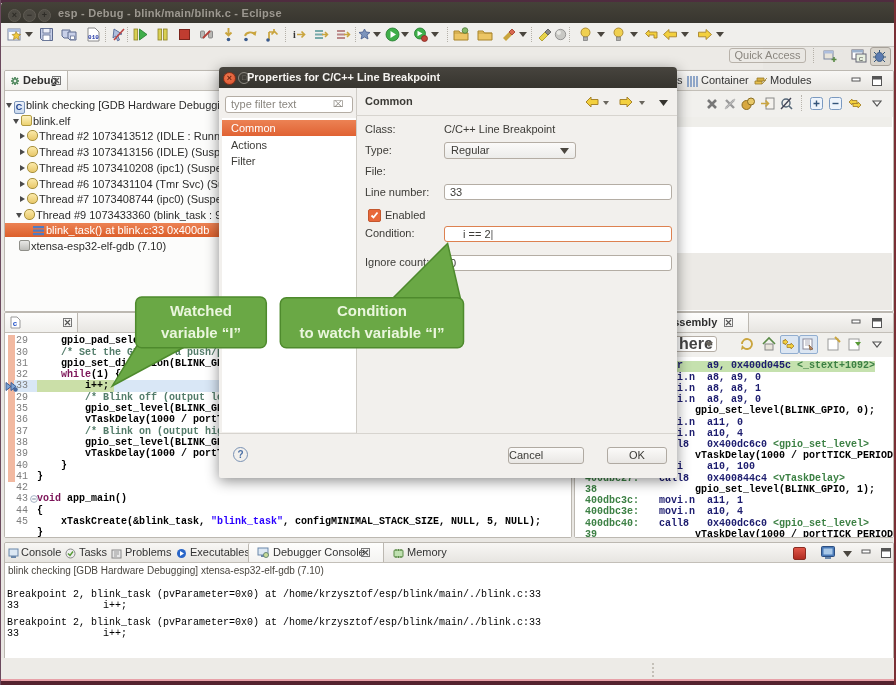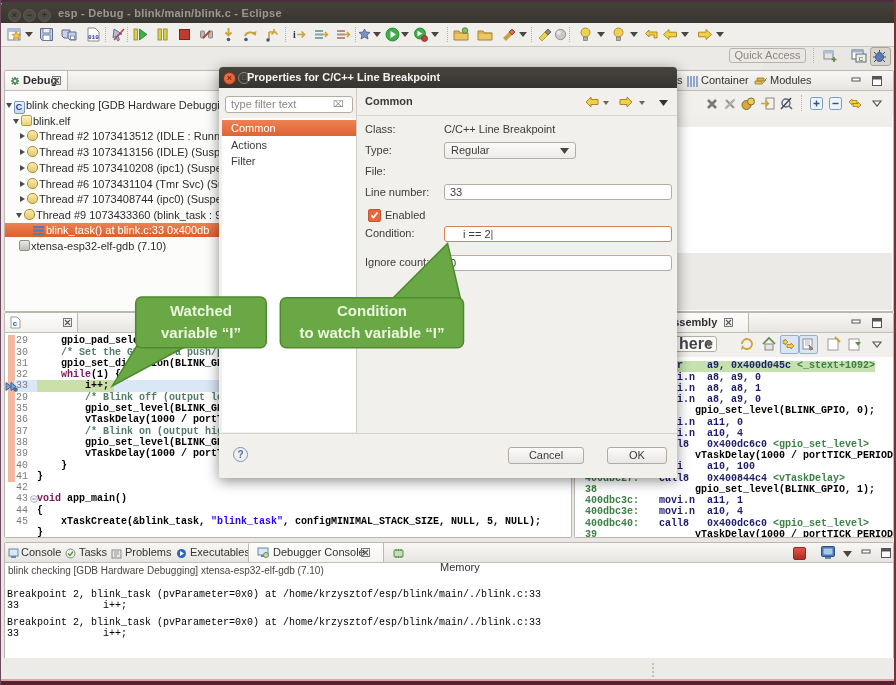--- a/index.html
+++ b/index.html
@@ -487,21 +487,21 @@
         <span class="abs" style="left:24px;top:3px;">Debugger Console</span>
         <svg class="abs" style="left:112px;top:5px;" width="9" height="9" viewBox="0 0 9 9">
             <rect x="0.5" y="0.5" width="8" height="8" fill="none" stroke="#777" stroke-width="1"></rect>
             <path d="M2 2 L7 7 M7 2 L2 7" stroke="#555" stroke-width="1.2"></path>
           </svg>
       </div>
       <svg class="abs" style="left:388px;top:5px;" width="11" height="11" viewBox="0 0 11 11">
           <rect x="1" y="2" width="9" height="7" rx="1" fill="#bfe0b0" stroke="#5a8a46" stroke-width="1"></rect>
           <path d="M3 1 L3 3 M5.5 1 L5.5 3 M8 1 L8 3 M3 8 L3 10 M5.5 8 L5.5 10 M8 8 L8 10" stroke="#5a8a46" stroke-width="1"></path>
         </svg>
-      <span class="abs" style="left:402px;top:18px;margin-left:33px;">Memory</span>
+      <span class="abs" style="left:402px;top:3px;">Memory</span>
       <div class="abs" style="left:788px;top:4px;width:11px;height:11px;background:linear-gradient(#e05648,#b02c22);border:1px solid #8a2a20;border-radius:2px;"></div>
       <svg class="abs" style="left:816px;top:3px;" width="14" height="13" viewBox="0 0 14 13">
           <rect x="0.5" y="0.5" width="13" height="10" rx="1" fill="#4a7ab8" stroke="#2c4e80" stroke-width="1"></rect>
           <rect x="2.5" y="2.5" width="9" height="6" fill="#a8c8e8"></rect>
           <rect x="4" y="11" width="6" height="2" fill="#6a87aa"></rect>
         </svg>
       <svg class="abs" style="left:838px;top:8px;" width="9" height="6" viewBox="0 0 9 6">
           <path d="M0 0 L9 0 L4.5 6 Z" fill="#4a463f"></path>
         </svg>
       <svg class="abs" style="left:856px;top:6px;" width="10" height="8" viewBox="0 0 10 8">
@@ -573,21 +573,21 @@
           </svg>
       </div>
       <div class="abs" style="left:166px;top:121px;">Enabled</div>
       <div class="abs" style="left:146px;top:139px;">Condition:</div>
       <div class="abs" style="left:225px;top:137.8px;width:226px;height:14px;background:#fff;border:1px solid #dd8150;border-radius:3px;line-height:14px;"><span style="margin-left:18px;">i == 2</span><span style="color:#555;">|</span></div>
       <div class="abs" style="left:146px;top:168px;">Ignore count:</div>
       <div class="abs" style="left:225px;top:166.7px;width:226px;height:14px;background:#fff;border:1px solid #b4ada4;border-radius:3px;line-height:14px;"><span style="margin-left:5px;">0</span></div>
 
       <div class="abs" style="left:0;top:345px;width:458px;height:1px;background:#d7d4cf;"></div>
       <div class="abs" style="left:14px;top:359px;width:13px;height:13px;border:1px solid #7a92b4;border-radius:50%;color:#4a6fa5;font-size:10px;font-weight:bold;text-align:center;line-height:13px;">?</div>
-      <div class="abs" style="left:289px;top:359px;width:74px;height:15px;background:linear-gradient(#fbfaf9,#e9e7e4);border:1px solid #b0aaa2;border-radius:3px;text-align:center;line-height:15px;">Cancel</div>
+      <div class="abs" style="left:289px;top:359px;width:74px;height:15px;background:linear-gradient(#fbfaf9,#e9e7e4);border:1px solid #b0aaa2;border-radius:3px;text-align:left;line-height:15px;">Cancel</div>
       <div class="abs" style="left:388px;top:359px;width:58px;height:15px;background:linear-gradient(#fbfaf9,#e9e7e4);border:1px solid #b0aaa2;border-radius:3px;text-align:center;line-height:15px;">OK</div>
     </div>
   </div>
 
   <svg class="abs" style="left:100px;top:230px;" width="380" height="170" viewBox="0 0 380 170">
 
     <polygon points="38,114 90,114 12.3,155.9" fill="#6aa845"></polygon>
     <path d="M38 114 L12.3 155.9 L90 114" fill="none" stroke="#4e8a2d" stroke-width="1.5"></path>
 
     <rect x="35.7" y="67" width="130.6" height="50.8" rx="6" fill="#6aa845" stroke="#4e8a2d" stroke-width="1.5"></rect>

